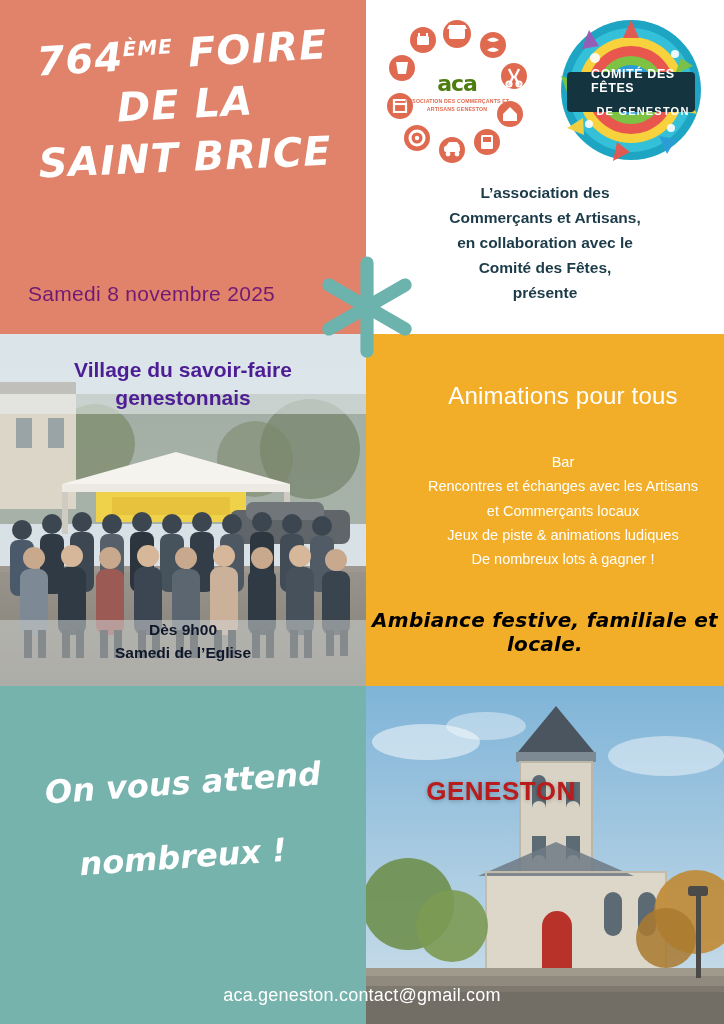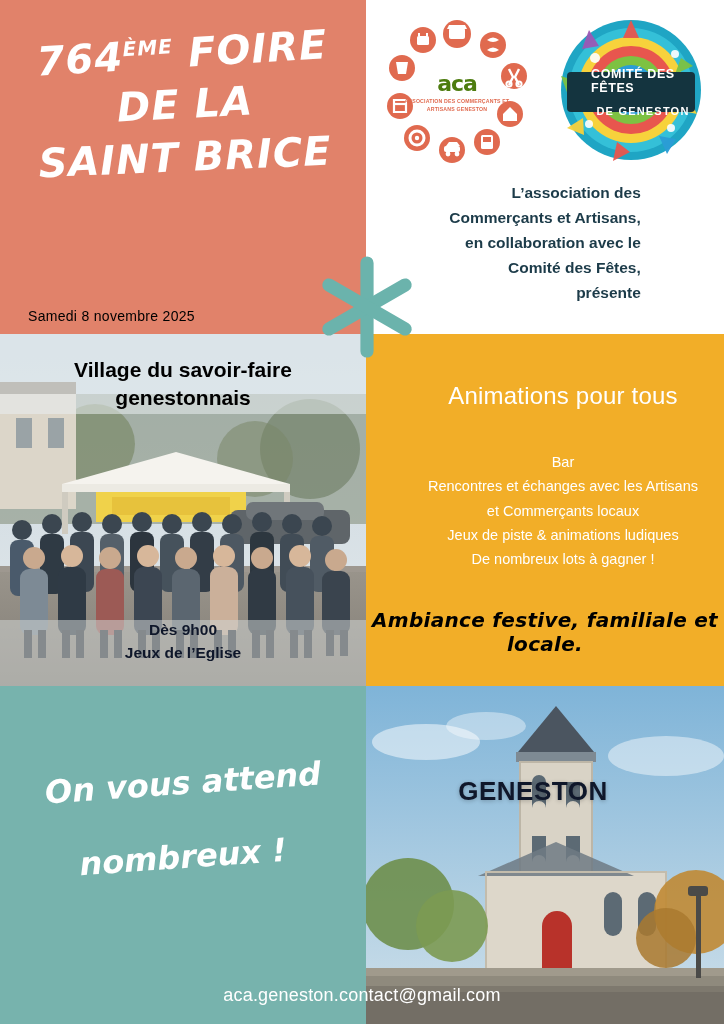--- a/index.html
+++ b/index.html
@@ -49,25 +49,25 @@
     margin-top: 8px;
   }
   .title-line3 {
     font-size: 40px;
     transform: rotate(-2.5deg);
     margin-top: 10px;
   }
   .title-date {
     position: absolute;
     left: 28px;
-    bottom: 10px;
-    font-size: 14px;
+    bottom: 28px;
+    font-size: 21px;
     font-weight: normal;
     letter-spacing: .3px;
-    color: #000000;
+    color: #701a75;
   }
 
   
   .block-logos {
     position: absolute;
     left: 366px; top: 0;
     width: 358px; height: 334px;
     background: #ffffff;
     display: flex;
     flex-direction: column;
@@ -154,21 +154,21 @@
     width: 366px; height: 352px;
     overflow: hidden;
     background: #8aa0ac;
   }
   .photo-canvas { position: absolute; inset: 0; }
   .photo-head {
     position: absolute;
     left: 0; top: 22px;
     width: 366px;
     text-align: center;
-    color: #000000;
+    color: #4c1d95;
     font-weight: bold;
     font-size: 21px;
     line-height: 1.35;
     z-index: 4;
   }
   .photo-foot {
     position: absolute;
     left: 0; bottom: 22px;
     width: 366px;
     text-align: center;
@@ -252,27 +252,26 @@
     width: 358px; height: 338px;
     overflow: hidden;
     background: #9fc4dc;
   }
   .church-canvas { position: absolute; inset: 0; }
   .church-label {
     position: absolute;
     left: 0; top: 90px;
     width: 270px;
     text-align: center;
-    color: #0f172a;
+    color: #b91c1c;
     font-weight: bold;
     font-size: 26px;
     letter-spacing: .5px;
     z-index: 5;
     text-shadow: 0 1px 4px rgba(0,0,0,.25);
-    margin-left: 32px;
   }
 
   
   .email {
     position: absolute;
     left: 0; bottom: 18px;
     width: 724px;
     text-align: center;
     color: #ffffff;
     font-size: 18px;
@@ -390,21 +389,21 @@
             </g>
           </g>
         </svg>
         <div class="cdf-band">
           <div class="cdf-t1">COMITÉ DES FÊTES</div>
           <div class="cdf-t2">DE GENESTON</div>
         </div>
       </div>
     </div>
 
-    <div class="presente" style="white-space: pre-line; text-align: right;">L’association des
+    <div class="presente" style="white-space: pre-line;">L’association des
 Commerçants et Artisans,
 en collaboration avec le
 Comité des Fêtes,
 présente</div>
   </div>
 
   <svg class="star" viewBox="0 0 100 100">
     <g fill="#6bb3ac">
       <rect x="44" y="4" width="12" height="92" rx="6"></rect>
       <rect x="44" y="4" width="12" height="92" rx="6" transform="rotate(60 50 50)"></rect>
@@ -521,21 +520,21 @@
       </g>
 
       <rect x="0" y="0" width="366" height="80" fill="#e9eef0" opacity=".55"></rect>
       <rect x="0" y="286" width="366" height="66" fill="#cfd4d2" opacity=".55"></rect>
     </svg>
 
     <div class="photo-head" style="white-space: pre-line;">Village du savoir-faire
 genestonnais</div>
     <div class="photo-foot">
       <div>Dès 9h00</div>
-      <div>Jeux de l’Eglise</div>
+      <div>Samedi de l’Eglise</div>
     </div>
   </div>
 
   <div class="block-anim">
     <div class="anim-title">Animations pour tous</div>
     <div class="anim-list" style="white-space: pre-line;">Bar
 Rencontres et échanges avec les Artisans
 et Commerçants locaux
 Jeux de piste &amp; animations ludiques
 De nombreux lots à gagner !</div>

